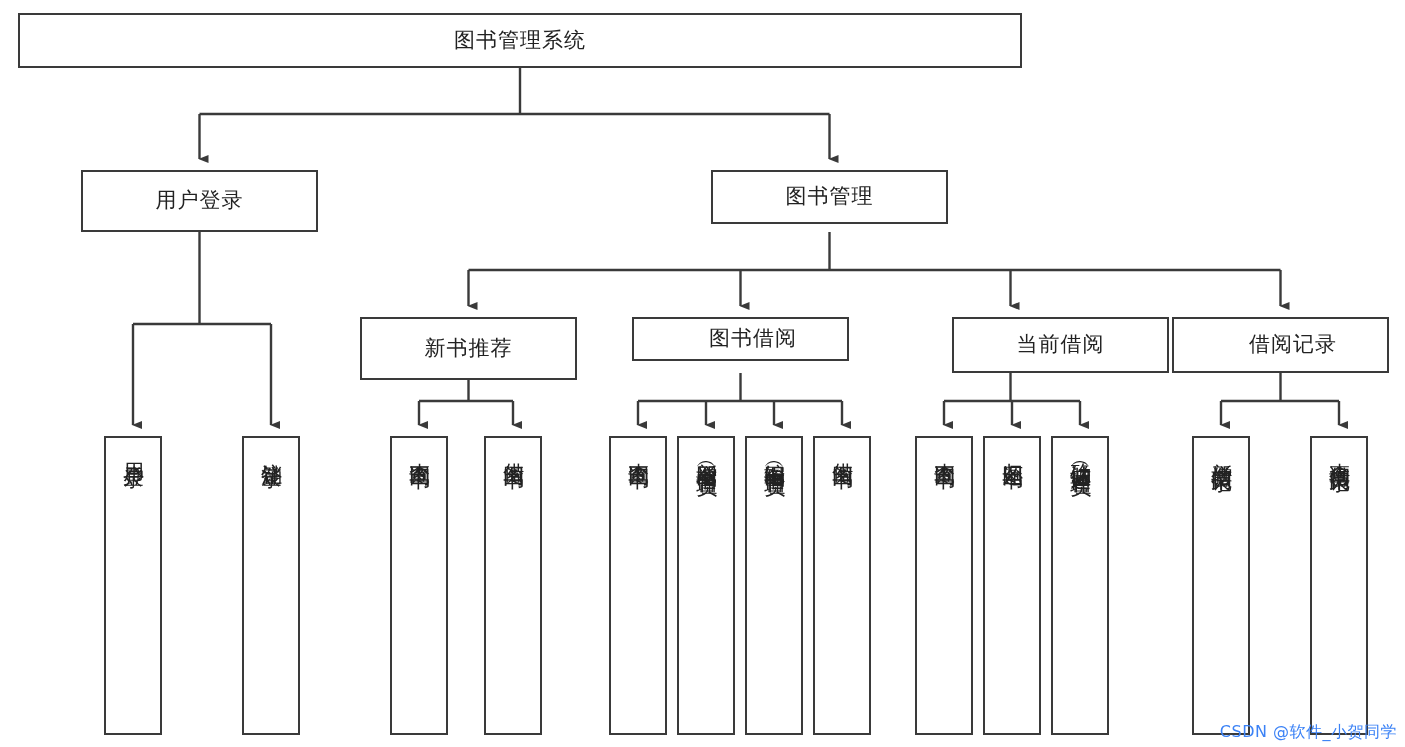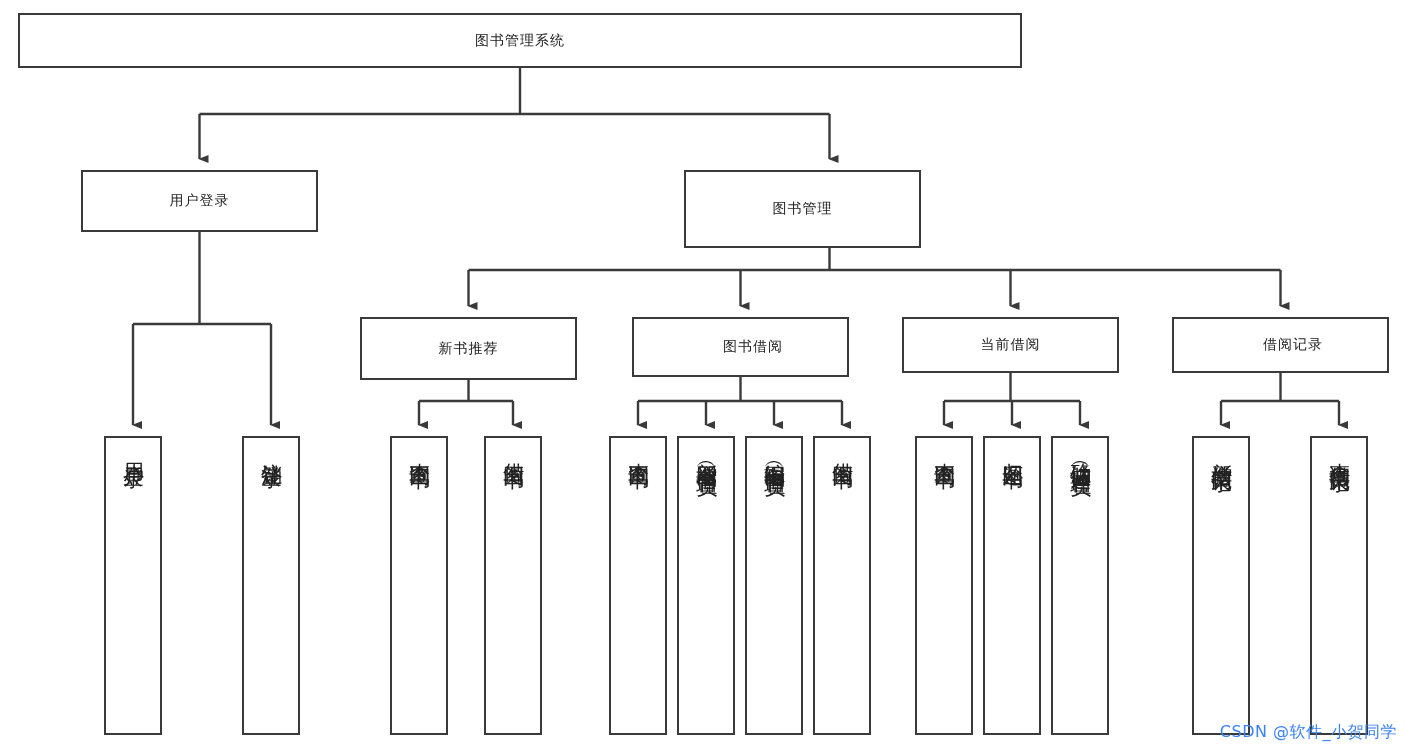--- a/index.html
+++ b/index.html
@@ -32,21 +32,21 @@
     box-sizing: border-box;
     background: #ffffff;
     border: 2px solid #3a3a3a;
     display: flex;
     align-items: center;
     justify-content: center;
     color: #222222;
     text-align: center;
   }
   .node-h .label {
-    font-size: 14px;
+    font-size: 21px;
     line-height: 1.1;
     letter-spacing: 1px;
     white-space: nowrap;
   }
   .node-v {
     align-items: flex-start;
     justify-content: center;
     padding-top: 8px;
   }
   .node-v .label {
@@ -114,30 +114,30 @@
       </g>
   </svg>
 
   <div id="node-layer">
       <div class="node node-h" style="left: 18px; top: 13px; width: 1004px; height: 55px; border-color: rgb(58, 58, 58);">
         <span class="label">图书管理系统</span>
       </div>
       <div class="node node-h" style="left: 81px; top: 170px; width: 237px; height: 62px; border-color: rgb(58, 58, 58);">
         <span class="label">用户登录</span>
       </div>
-      <div class="node node-h" style="left: 684px; top: 170px; width: 237px; height: 78px; border-color: rgb(58, 58, 58);">
+      <div class="node node-h" style="left: 711px; top: 170px; width: 237px; height: 54px; border-color: rgb(58, 58, 58);">
         <span class="label">图书管理</span>
       </div>
       <div class="node node-h" style="left: 360px; top: 317px; width: 217px; height: 63px; border-color: rgb(58, 58, 58);">
         <span class="label">新书推荐</span>
       </div>
-      <div class="node node-h" style="left: 632px; top: 317px; width: 217px; height: 60px; border-color: rgb(58, 58, 58); padding-left: 25px;">
+      <div class="node node-h" style="left: 632px; top: 317px; width: 217px; height: 44px; border-color: rgb(58, 58, 58); padding-left: 25px;">
         <span class="label">图书借阅</span>
       </div>
-      <div class="node node-h" style="left: 902px; top: 317px; width: 217px; height: 56px; border-color: rgb(58, 58, 58);">
+      <div class="node node-h" style="left: 952px; top: 317px; width: 217px; height: 56px; border-color: rgb(58, 58, 58);">
         <span class="label">当前借阅</span>
       </div>
       <div class="node node-h" style="left: 1172px; top: 317px; width: 217px; height: 56px; border-color: rgb(58, 58, 58); padding-left: 25px;">
         <span class="label">借阅记录</span>
       </div>
       <div class="node node-v" style="left: 104px; top: 436px; width: 58px; height: 299px; border-color: rgb(58, 58, 58);">
         <span class="label">用户登录</span>
       </div>
       <div class="node node-v" style="left: 242px; top: 436px; width: 58px; height: 299px; border-color: rgb(58, 58, 58);">
         <span class="label">注销登录</span>

